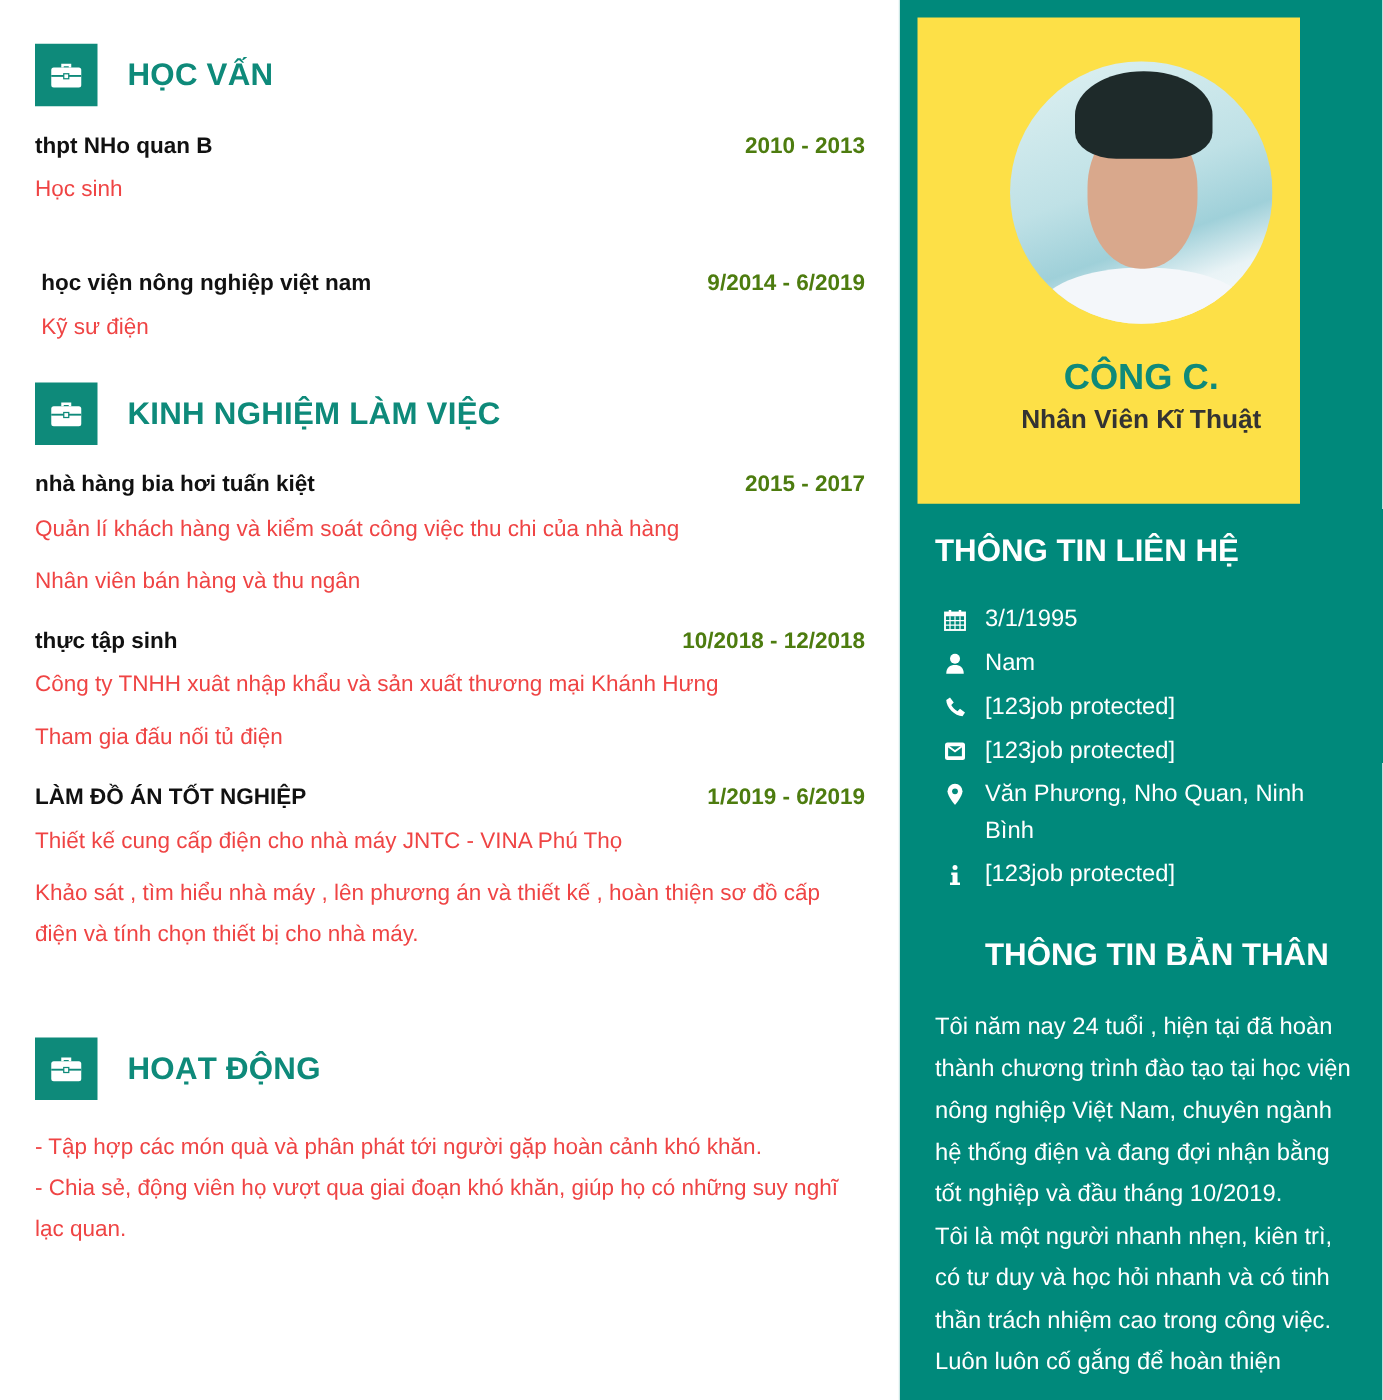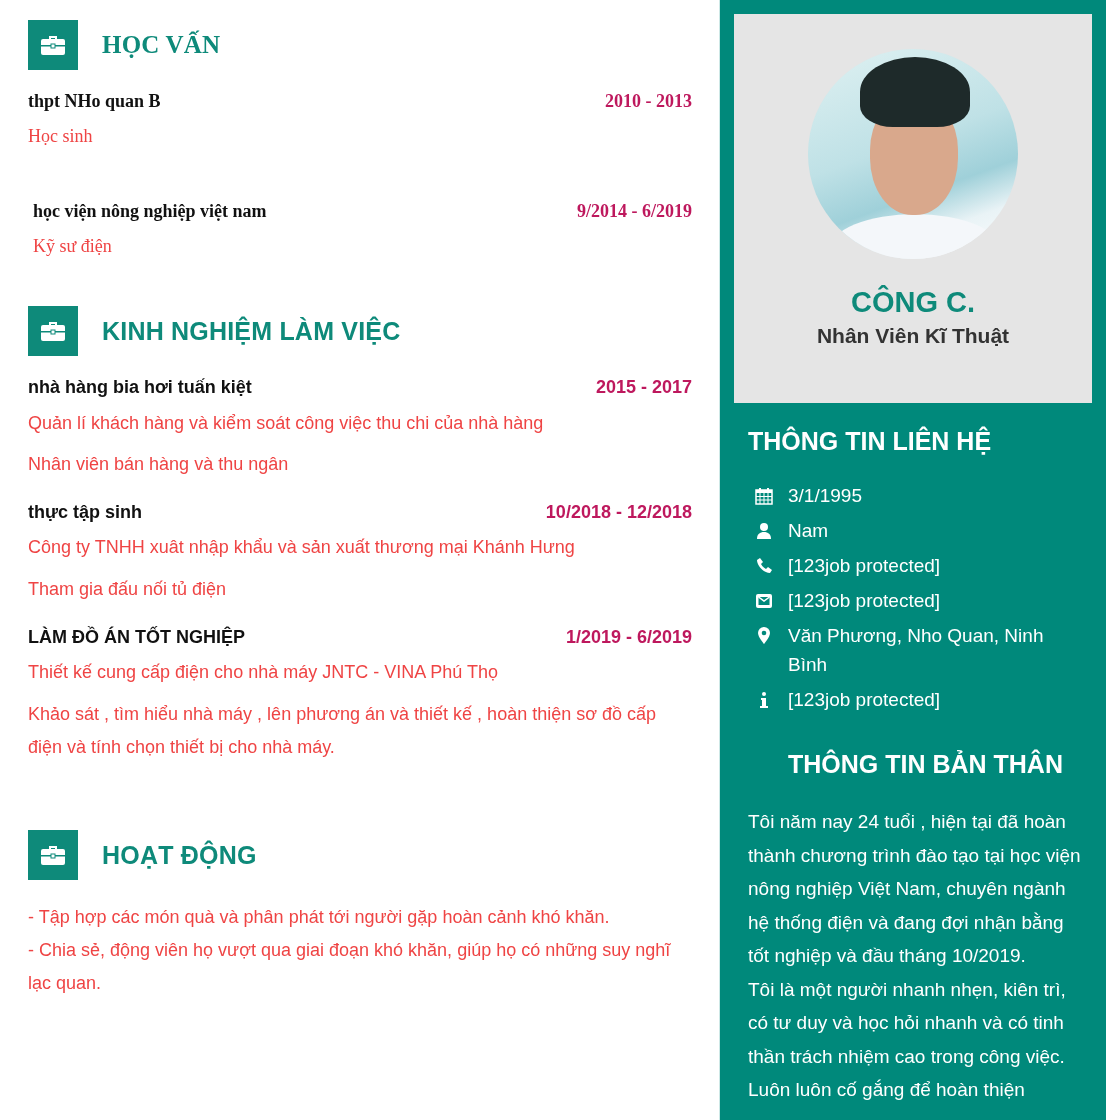--- a/index.html
+++ b/index.html
@@ -10,45 +10,45 @@
   .sidebar { position: absolute; left: 720px; top: 0; width: 386px; height: 1120px; background: #00897b; overflow: hidden; }
 
   .section { position: absolute; left: 28px; width: 664px; }
   .sec-head { display: flex; align-items: center; height: 50px; }
   .sec-icon { width: 50px; height: 50px; background: #0e8a7a; display: flex; align-items: center; justify-content: center; flex-shrink: 0; }
   .sec-title { margin-left: 24px; font-size: 25px; font-weight: bold; color: #0e8a7a; letter-spacing: 0.2px; }
 
   .entry { position: relative; }
   .entry-row { display: flex; justify-content: space-between; align-items: flex-start; }
   .entry-name { font-size: 18px; font-weight: bold; color: #111; }
-  .entry-date { font-size: 18px; font-weight: bold; color: #be185d; text-align: right; }
+  .entry-date { font-size: 18px; font-weight: bold; color: #4d7c0f; text-align: right; }
   .entry-line { font-size: 18px; color: #ef4444; line-height: 33px; }
 
-  .card { position: absolute; left: 14px; top: 14px; width: 358px; height: 389px; background: #e5e5e5; }
+  .card { position: absolute; left: 14px; top: 14px; width: 306px; height: 389px; background: #fde047; }
   .avatar { position: absolute; left: 74px; top: 35px; width: 210px; height: 210px; border-radius: 50%; overflow: hidden;
             background: radial-gradient(circle at 50% 40%, #e8c3a6 0 22%, transparent 23%),
                         linear-gradient(160deg, #dff1f2 0%, #bfe1e6 45%, #9fd0d9 65%, #e9f3f6 80%, #ffffff 100%); }
   .avatar .hair { position: absolute; left: 52px; top: 8px; width: 110px; height: 70px; background: #1e2a2a; border-radius: 50% 50% 30% 30%; }
   .avatar .face { position: absolute; left: 62px; top: 48px; width: 88px; height: 118px; background: #d9a88c; border-radius: 45% 45% 48% 48%; }
   .avatar .shirt { position: absolute; left: 22px; top: 165px; width: 170px; height: 70px; background: #f4f7fa; border-radius: 50% 50% 0 0; }
   .card-name { position: absolute; left: 0; width: 358px; top: 272px; text-align: center; font-size: 29px; font-weight: bold; color: #0e8a7a; }
   .card-role { position: absolute; left: 0; width: 358px; top: 310px; text-align: center; font-size: 21px; font-weight: bold; color: #333; }
 
   .side-title { position: absolute; left: 28px; font-size: 25px; font-weight: bold; color: #fff; }
   .contact-list { position: absolute; left: 34px; top: 481px; width: 330px; list-style: none; }
   .contact-item { display: flex; align-items: flex-start; color: #fff; font-size: 19px; line-height: 29px; margin-bottom: 6px; }
   .contact-item .ic { width: 20px; height: 29px; display: flex; align-items: center; justify-content: center; flex-shrink: 0; margin-right: 14px; }
   .about { position: absolute; left: 28px; top: 805px; width: 340px; color: #fff; font-size: 19px; line-height: 33.5px; }
 </style>
 </head>
 <body>
 
 <div class="main">
 
-  <div class="section" style="top:20px;font-family:Liberation Serif, serif;">
+  <div class="section" style="top:35px;">
     <div class="sec-head">
       <div class="sec-icon">
         <svg width="26" height="22" viewBox="0 0 26 22">
             <path d="M9 2h8v3h-2V4h-4v1H9z" fill="#fff"></path>
             <rect x="1" y="5" width="24" height="16" rx="2" fill="#fff"></rect>
             <rect x="1" y="11" width="24" height="1.5" fill="#0e8a7a"></rect>
             <rect x="11" y="10" width="4" height="4" fill="#fff" stroke="#0e8a7a" stroke-width="1"></rect>
           </svg>
       </div>
       <div class="sec-title">HỌC VẤN</div>

